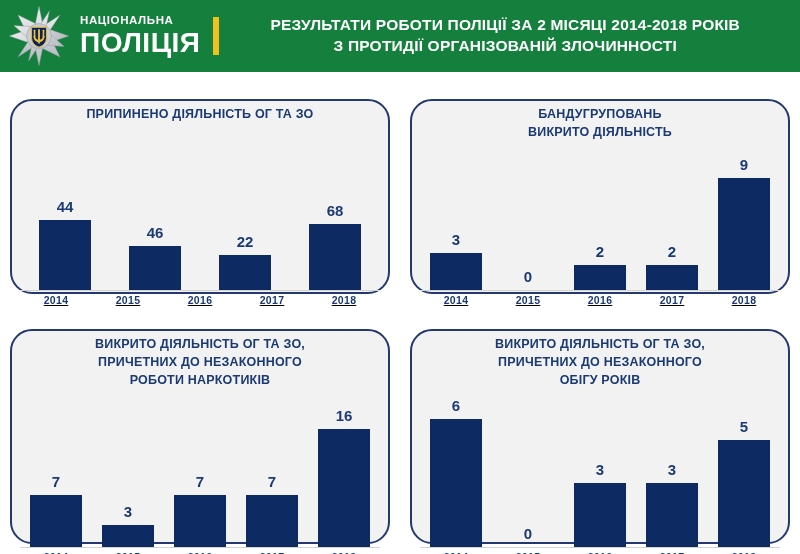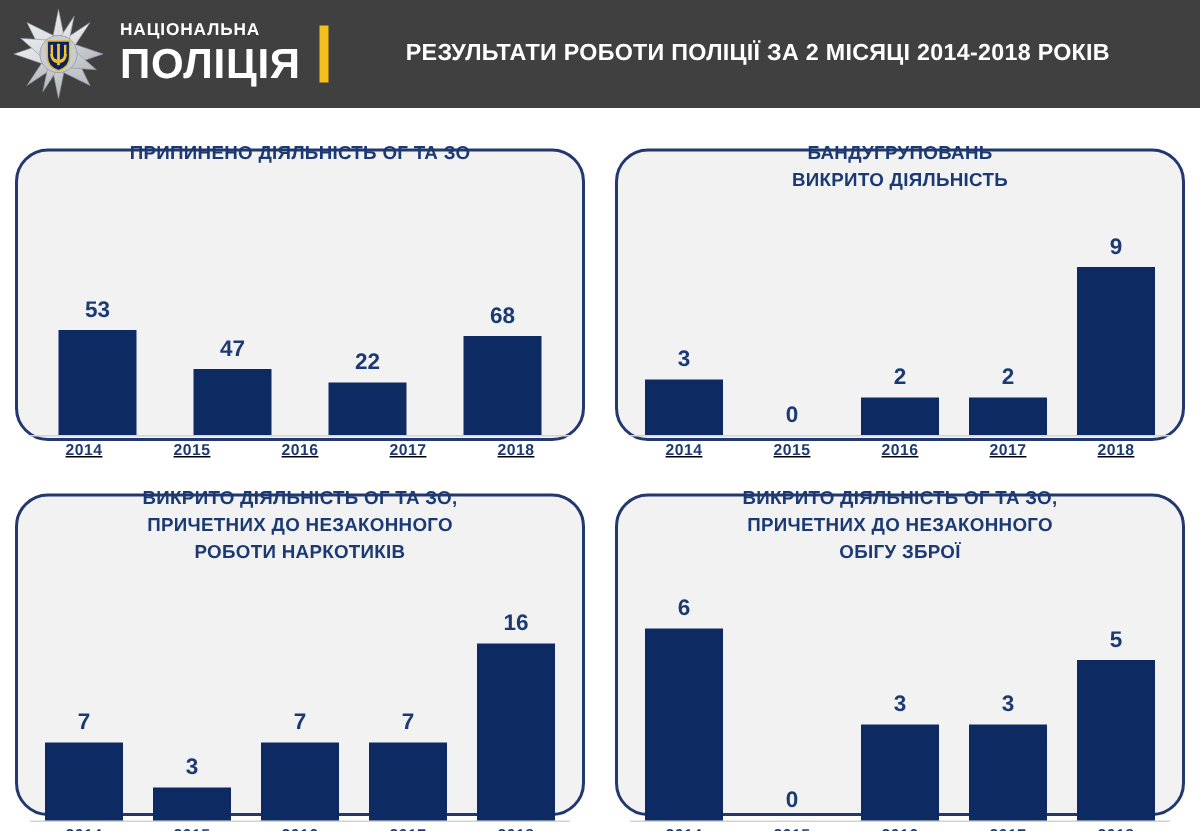--- a/index.html
+++ b/index.html
@@ -12,21 +12,21 @@
     background: #ffffff;
     font-family: "Liberation Sans", sans-serif;
     overflow: hidden;
   }
 
   
   .header {
     position: relative;
     width: 800px;
     height: 72px;
-    background: #404040;
+    background: #15803d;
     display: flex;
     align-items: center;
     box-sizing: border-box;
   }
   .brand {
     display: flex;
     align-items: center;
     padding-left: 8px;
     flex: 0 0 auto;
   }
@@ -90,23 +90,24 @@
     padding: 0 10px;
   }
 
   .chart-title {
     text-align: center;
     color: #1b3a73;
     font-size: 12.5px;
     font-weight: bold;
     line-height: 1.42;
     letter-spacing: 0.2px;
-    padding-top: 22px;
+    padding-top: 6px;
     position: relative;
     z-index: 3;
+    margin-top: 28px;
   }
   .chart-title .t-line { display: block; }
 
   
   .chart-card {
     position: absolute;
     left: 10px;
     right: 10px;
     border: 2px solid #23386e;
     border-radius: 22px;
@@ -231,41 +232,42 @@
     <span class="brand-text">
       <span class="brand-line1">НАЦІОНАЛЬНА</span>
       <span class="brand-line2">ПОЛІЦІЯ</span>
     </span>
 
     <span class="brand-divider"></span>
   </div>
 
   <div class="header-title">
     <span class="t-line">РЕЗУЛЬТАТИ РОБОТИ ПОЛІЦІЇ ЗА 2 МІСЯЦІ 2014-2018 РОКІВ</span>
+    <span class="t-line">З ПРОТИДІЇ ОРГАНІЗОВАНІЙ ЗЛОЧИННОСТІ</span>
   </div>
 </div>
 
 <div class="charts-grid">
 
   <div class="chart-cell row1">
     <div class="chart-title">
         <span class="t-line">ПРИПИНЕНО  ДІЯЛЬНІСТЬ ОГ ТА ЗО</span>
       </div>
     <div class="chart-card"></div>
     <div class="axis-line"></div>
     <div class="plot">
         <div class="bar-col">
           <div class="bar-area">
-            <div class="bar-value">53</div>
+            <div class="bar-value">44</div>
             <div class="bar" style="background: rgb(13, 42, 98); height: 69.6667px;"></div>
           </div>
         </div>
         <div class="bar-col">
           <div class="bar-area">
-            <div class="bar-value">47</div>
+            <div class="bar-value">46</div>
             <div class="bar" style="background: rgb(13, 42, 98); height: 44.3333px;"></div>
           </div>
         </div>
         <div class="bar-col">
           <div class="bar-area">
             <div class="bar-value">22</div>
             <div class="bar" style="background: rgb(13, 42, 98); height: 34.8333px;"></div>
           </div>
         </div>
         <div class="bar-col">
@@ -378,21 +380,21 @@
         <div class="xlabel">2016</div>
         <div class="xlabel">2017</div>
         <div class="xlabel">2018</div>
       </div>
   </div>
 
   <div class="chart-cell row2">
     <div class="chart-title">
         <span class="t-line">ВИКРИТО ДІЯЛЬНІСТЬ ОГ ТА ЗО,</span>
         <span class="t-line">ПРИЧЕТНИХ ДО НЕЗАКОННОГО</span>
-        <span class="t-line">ОБІГУ ЗБРОЇ</span>
+        <span class="t-line">ОБІГУ РОКІВ</span>
       </div>
     <div class="chart-card"></div>
     <div class="axis-line"></div>
     <div class="plot">
         <div class="bar-col">
           <div class="bar-area">
             <div class="bar-value">6</div>
             <div class="bar" style="background: rgb(13, 42, 98); height: 128px;"></div>
           </div>
         </div>

